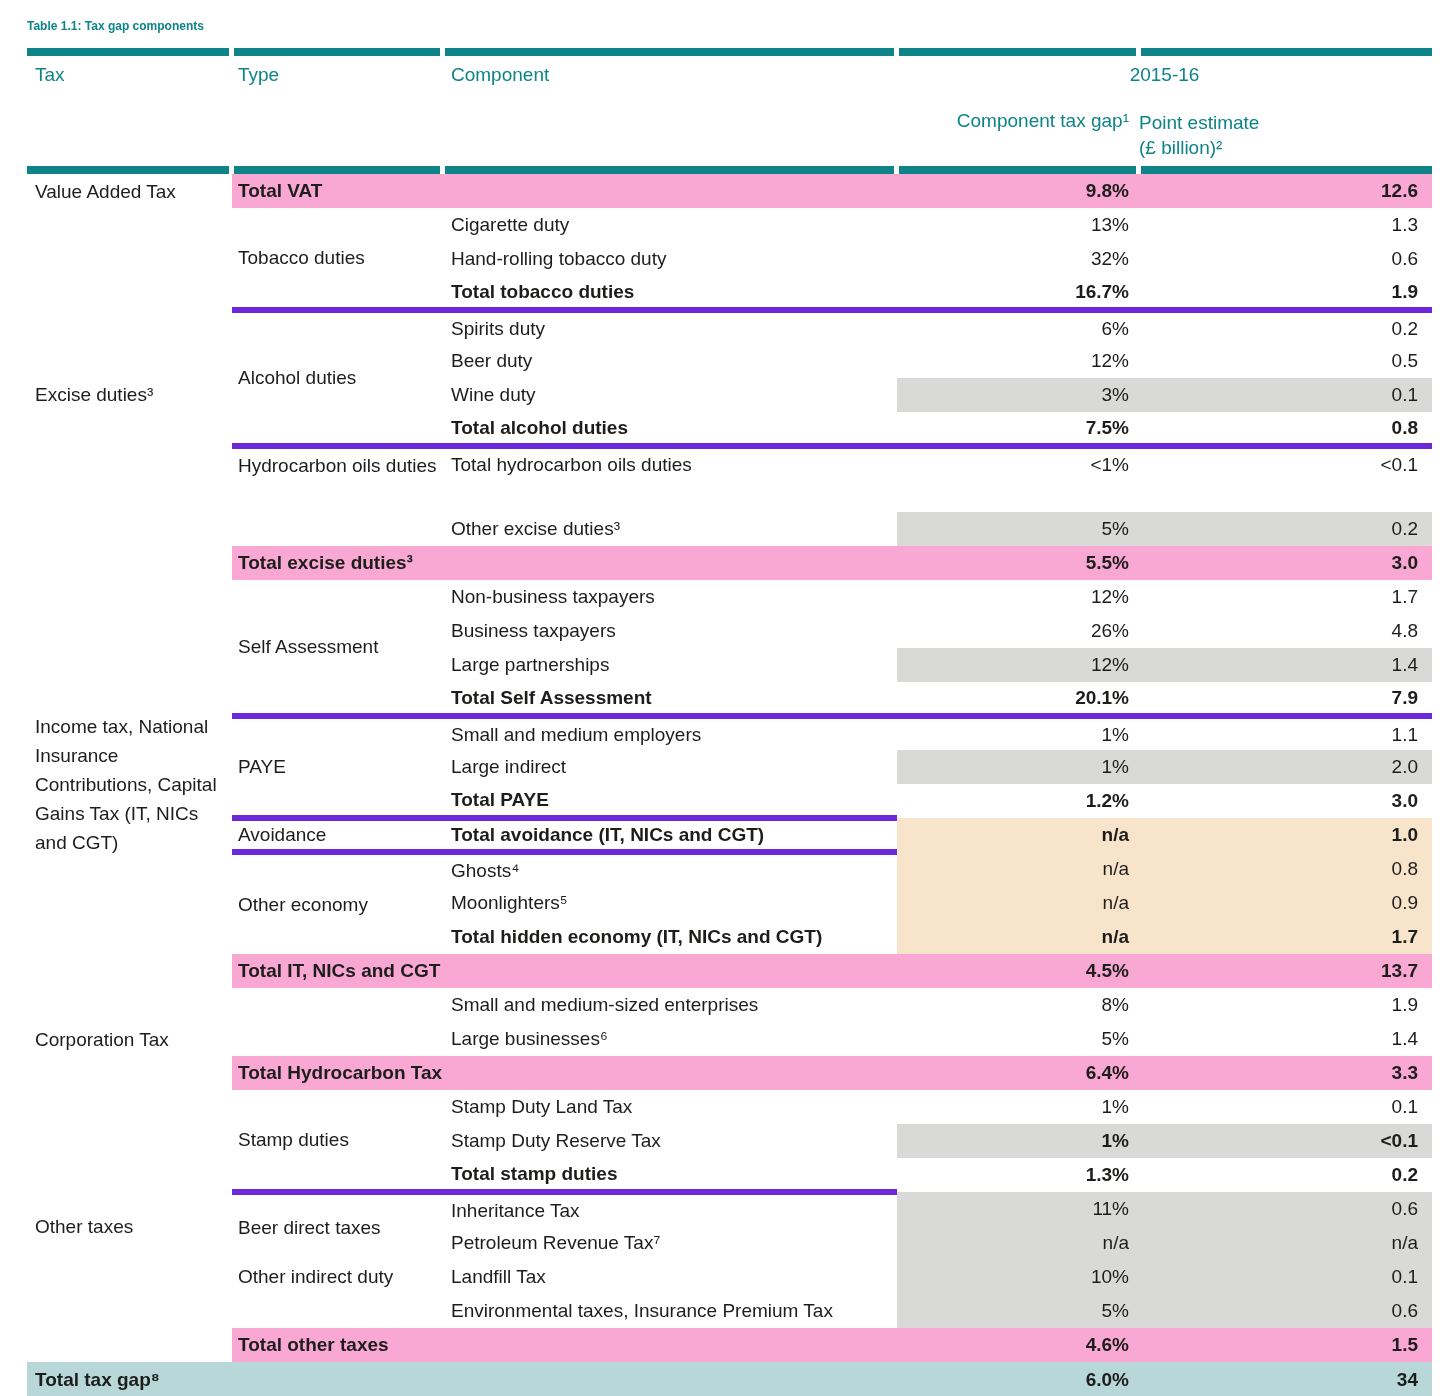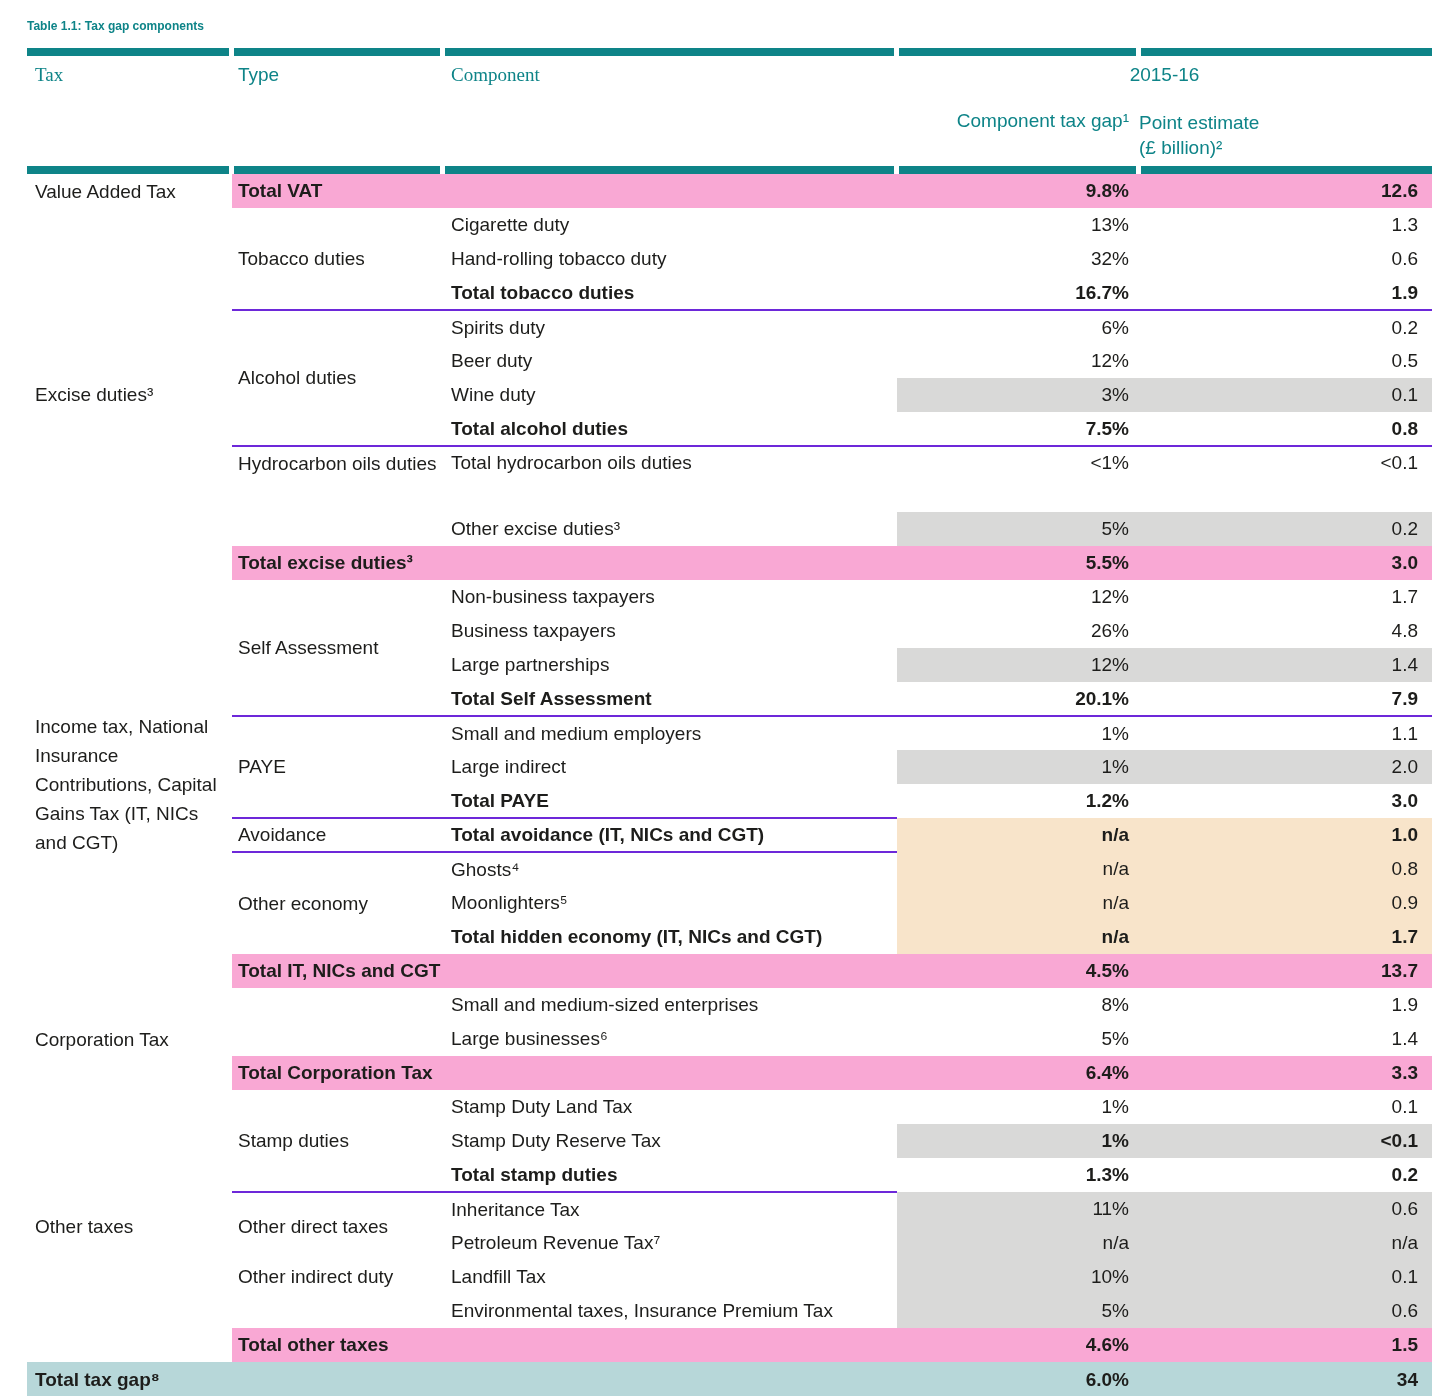--- a/index.html
+++ b/index.html
@@ -8,21 +8,21 @@
   .title{font-size:12px;line-height:24px;font-weight:bold;color:#0e8488;margin:0 0 10px 0;}
   table{border-collapse:collapse;table-layout:fixed;width:1405px;}
   col.c1{width:205px}col.c2{width:211px}col.c3{width:454px}col.c4{width:242px}col.c5{width:293px}
   td,th{font-size:19px;font-weight:normal;padding:0;vertical-align:middle;overflow:hidden;}
   tr.bar td{height:8px;padding:0;}
   tr.bar td .seg{height:8px;background:#0e8488;margin:0 3px 0 2px;}
   tr.bar td:first-child .seg{margin-left:0;}
   tr.bar td:last-child .seg{margin-right:0;}
   tr.hrow1 td{height:44px;vertical-align:top;padding-top:8px;color:#0e8488;}
   tr.hrow2 td{height:56px;vertical-align:top;padding-top:2px;color:#0e8488;}
-  .h-left{text-align:left;padding-left:8px;font-family:Liberation Serif, serif;}
+  .h-left{text-align:left;padding-left:8px;}
   .h-type{padding-left:6px;}
   .h-center{text-align:center;}
   .h-right{text-align:right;padding-right:10px;}
   .h-right2{padding-right:14px;line-height:25px;}
   tr.data{height:34px;}
   tr.data.tall{height:66px;}
   tr.data.tall td{vertical-align:top;padding-top:5px;}
   tr.data.grand{height:36px;}
   td.tax-cell{padding-left:8px;line-height:29px;vertical-align:middle;margin-top:37px;}
   td.type-cell{padding-left:6px;line-height:24px;}
@@ -30,21 +30,21 @@
   td.span-label{padding-left:6px;font-weight:bold;}
   td.span-label.full{padding-left:8px;}
   td.num{text-align:right;}
   td.pct{padding-right:10px;}
   td.pt{padding-right:14px;}
   .bold{font-weight:bold;}
   .bg-teal{background:#f9a8d4;}
   .bg-gray{background:#d9d9d8;}
   .bg-orange{background:#f8e4ca;}
   .bg-grand{background:#b7d7d9;}
-  .tl{border-top:2px solid #6d28d9;}
+  .tl{border-top:6px solid #6d28d9;}
 </style>
 </head>
 <body>
 
 <div class="page">
   <h1 class="title">Table 1.1: Tax gap components</h1>
 
   <table>
     <colgroup>
       <col class="c1">
@@ -240,21 +240,21 @@
           <td class="comp-cell">Small and medium-sized enterprises</td>
           <td class="num pct">8%</td>
           <td class="num pt">1.9</td>
         </tr>
         <tr class="data">
           <td class="comp-cell">Large businesses⁶</td>
           <td class="num pct">5%</td>
           <td class="num pt">1.4</td>
         </tr>
         <tr class="data">
-          <td class="span-label bg-teal bold" colspan="2">Total Corporation Tax</td>
+          <td class="span-label bg-teal bold" colspan="2">Total Hydrocarbon Tax</td>
           <td class="num pct bg-teal bold">6.4%</td>
           <td class="num pt bg-teal bold">3.3</td>
         </tr>
         <tr class="data">
           <td class="tax-cell" rowspan="8">Other taxes</td>
           <td class="type-cell" rowspan="3">Stamp duties</td>
           <td class="comp-cell">Stamp Duty Land Tax</td>
           <td class="num pct">1%</td>
           <td class="num pt">0.1</td>
         </tr>
@@ -262,21 +262,21 @@
           <td class="comp-cell">Stamp Duty Reserve Tax</td>
           <td class="num pct bg-gray bold">1%</td>
           <td class="num pt bg-gray bold">&lt;0.1</td>
         </tr>
         <tr class="data">
           <td class="comp-cell bold">Total stamp duties</td>
           <td class="num pct bold">1.3%</td>
           <td class="num pt bold">0.2</td>
         </tr>
         <tr class="data">
-          <td class="type-cell tl" rowspan="2">Other direct taxes</td>
+          <td class="type-cell tl" rowspan="2">Beer direct taxes</td>
           <td class="comp-cell tl">Inheritance Tax</td>
           <td class="num pct bg-gray">11%</td>
           <td class="num pt bg-gray">0.6</td>
         </tr>
         <tr class="data">
           <td class="comp-cell">Petroleum Revenue Tax⁷</td>
           <td class="num pct bg-gray">n/a</td>
           <td class="num pt bg-gray">n/a</td>
         </tr>
         <tr class="data">

